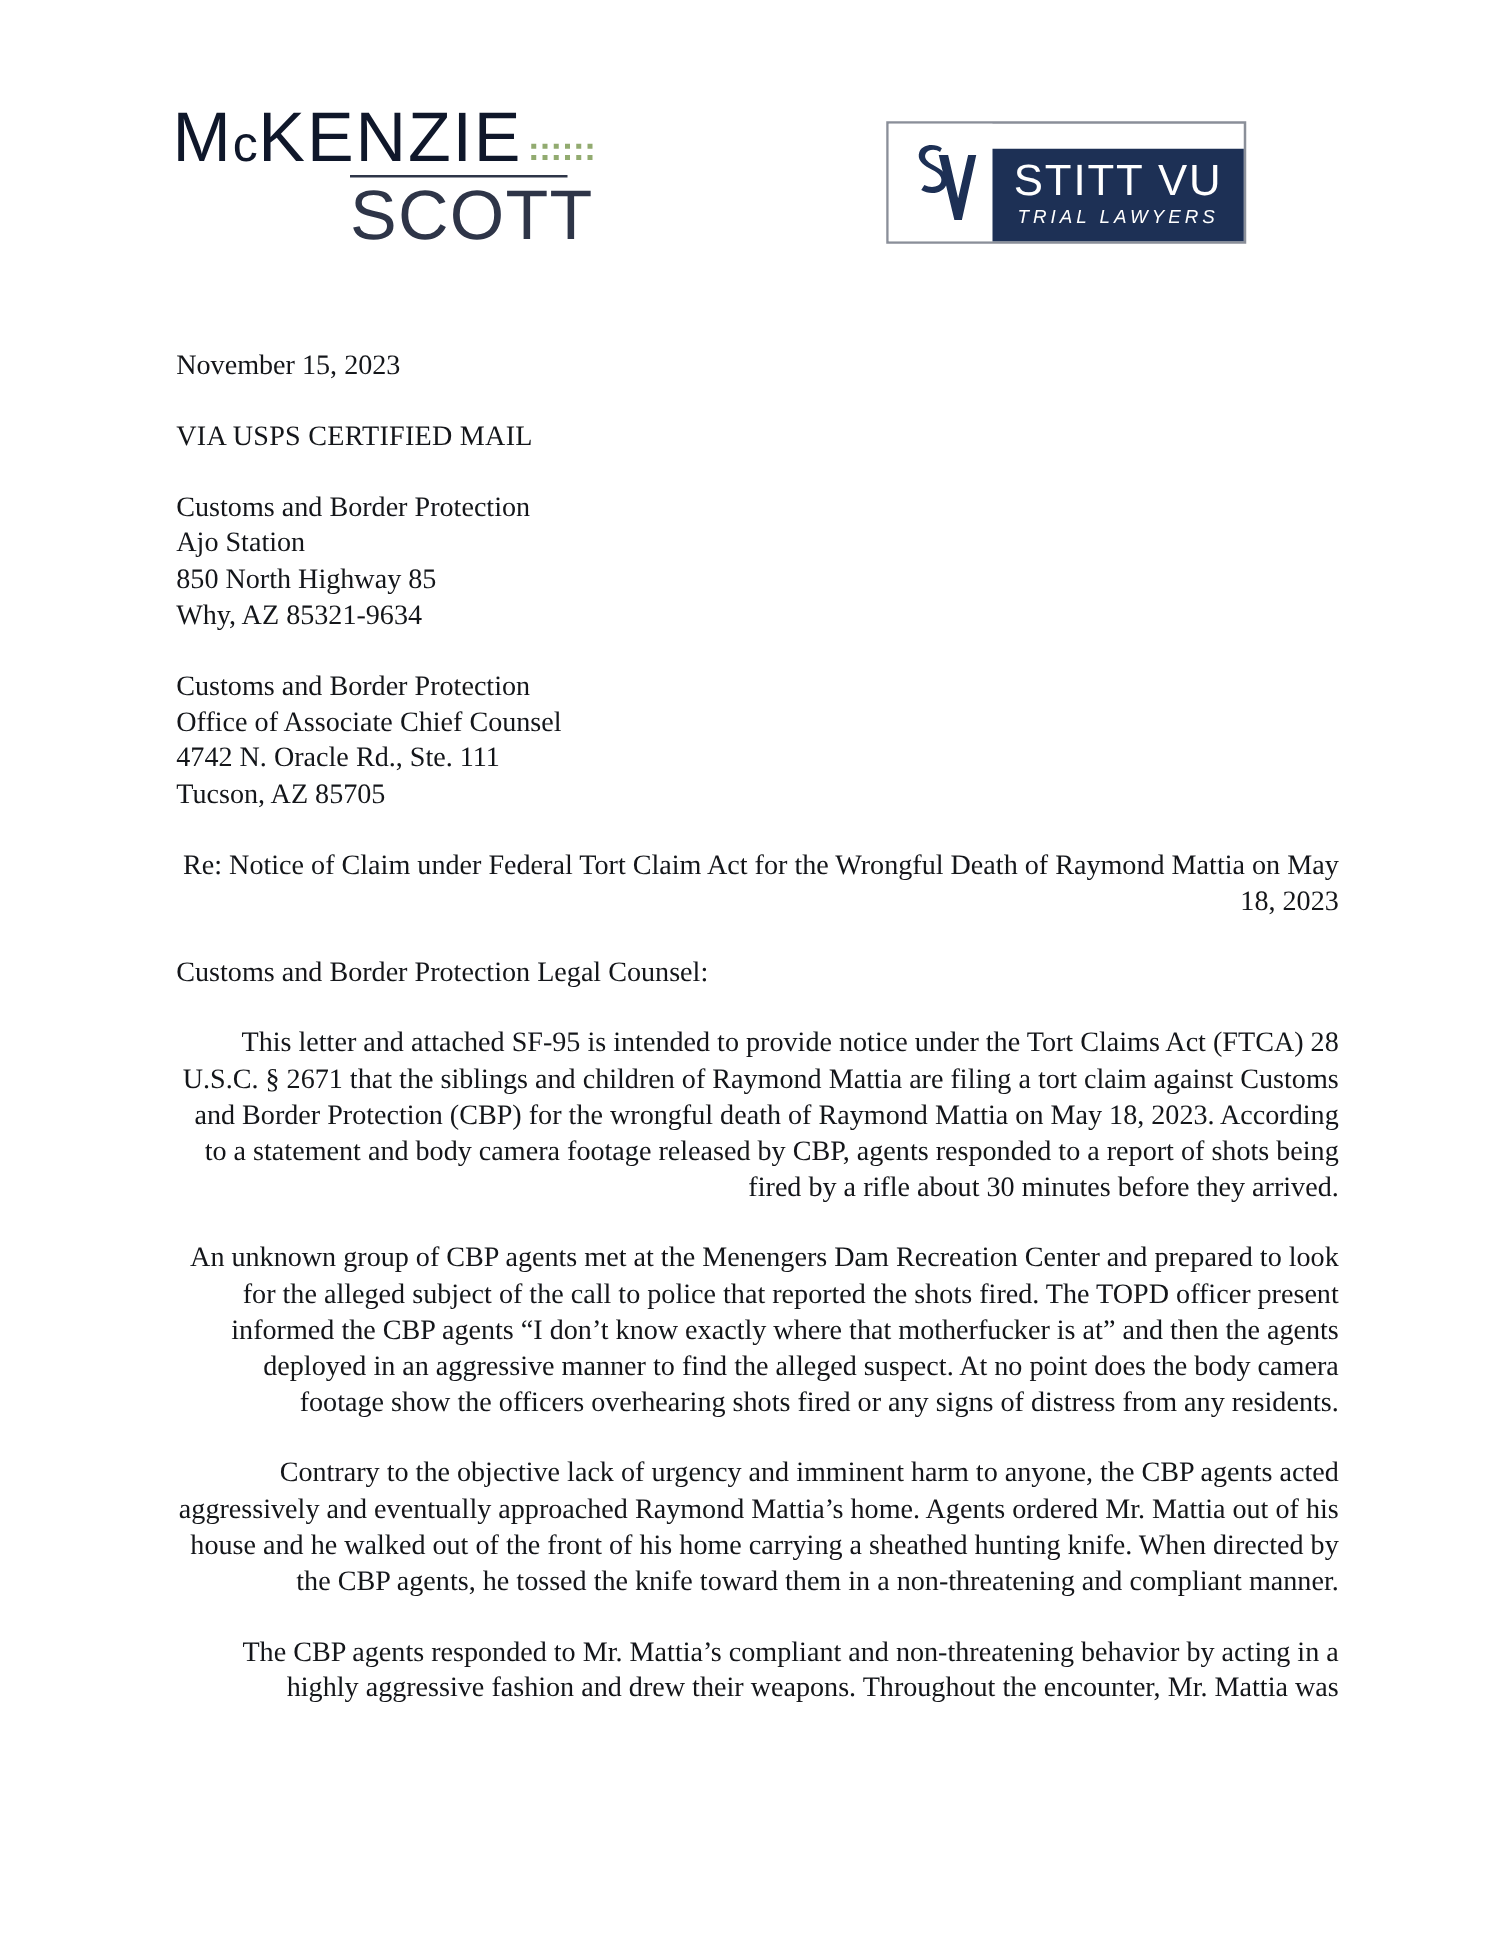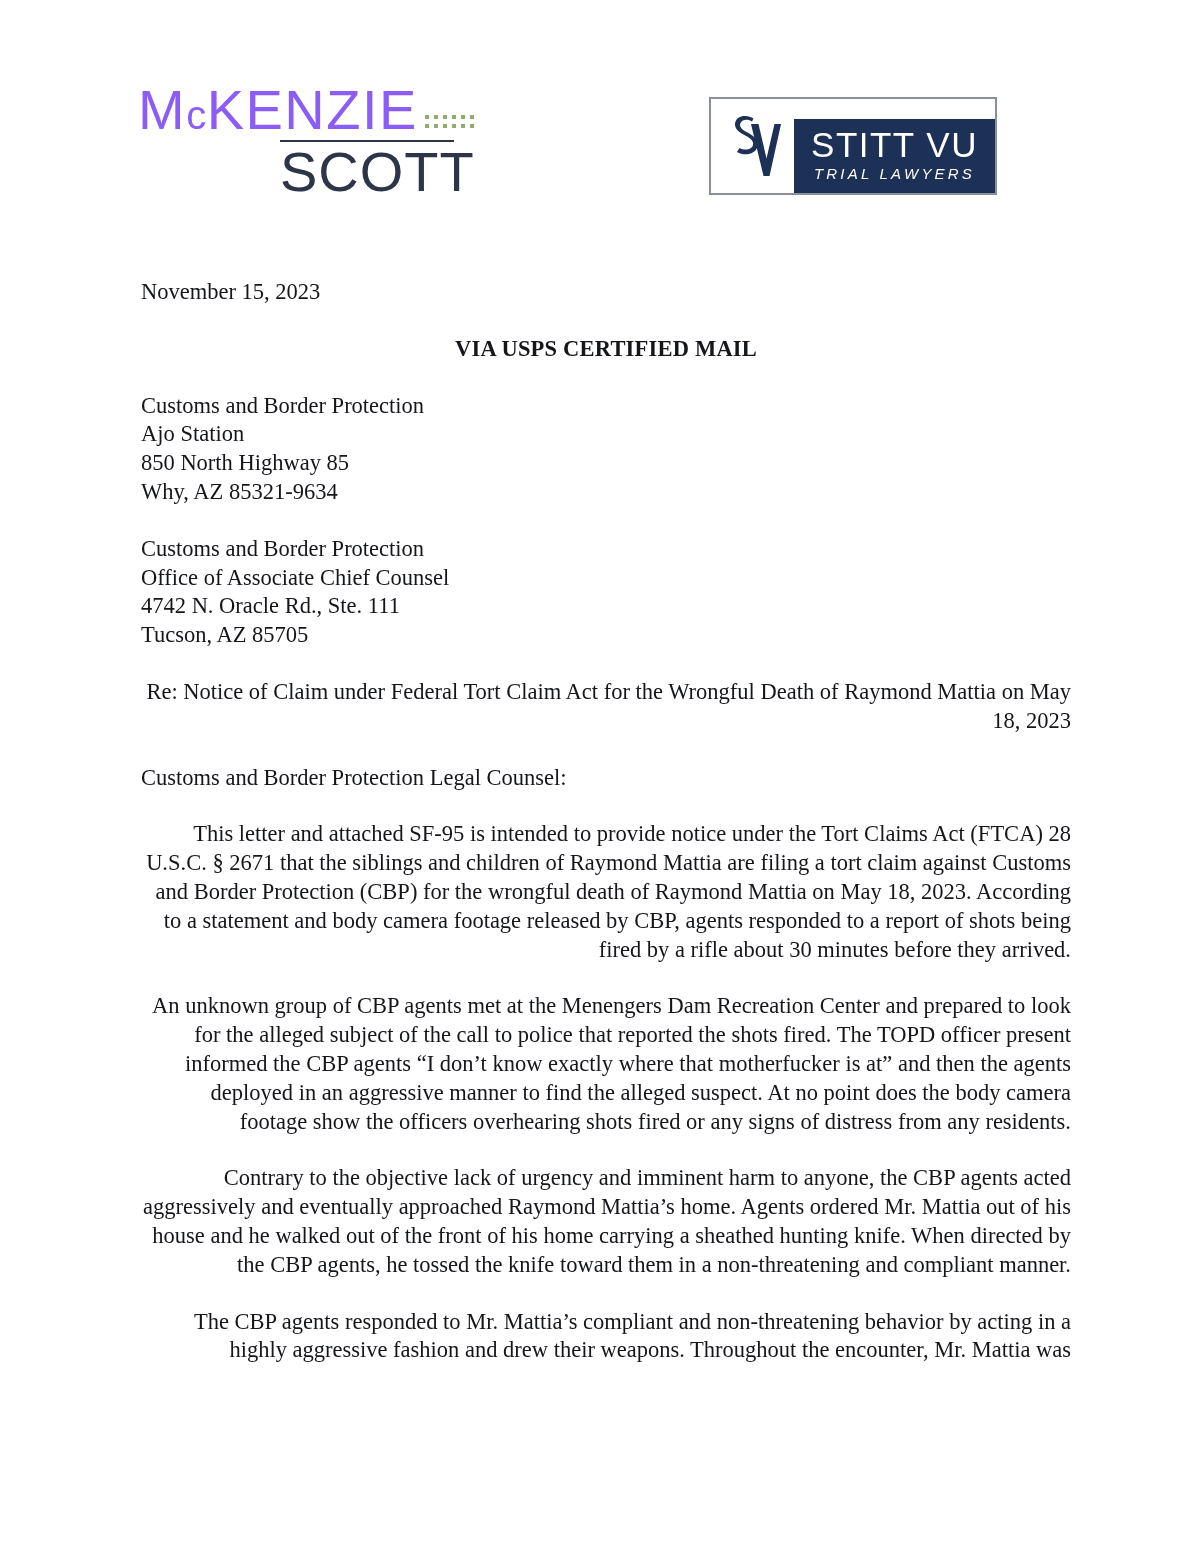--- a/index.html
+++ b/index.html
@@ -43,21 +43,21 @@
     left: 0;
     top: 0;
     display: flex;
     align-items: flex-end;
   }
   .mck-word {
     font-family: "Liberation Sans", "DejaVu Sans", sans-serif;
     font-size: 56px;
     font-weight: 300;
     letter-spacing: 1.5px;
-    color: #8b5cf6;
+    color: #0f172a;
     line-height: 1;
     white-space: nowrap;
   }
   .mck-word .sm {
     font-size: 40px;
     letter-spacing: 0.5px;
   }
   .mck-dots {
     display: grid;
     grid-template-columns: repeat(6, 5px);
@@ -155,23 +155,22 @@
   .letter p,
   .letter div.blk {
     margin: 0;
     font-size: 22.5px;
     line-height: 28.8px;
     color: #14161a;
   }
   .gap-after-date   { height: 28px; }
   .gap-small        { height: 28px; }
   .bold-line {
-    font-weight: bold;
+    font-weight: normal;
     letter-spacing: 0.2px;
-    text-align: center;
   }
   .addr-line { white-space: nowrap; }
   .para { text-align: right; }
 </style>
 </head>
 <body>
 
 <div class="page">
 
   <div class="letterhead">

